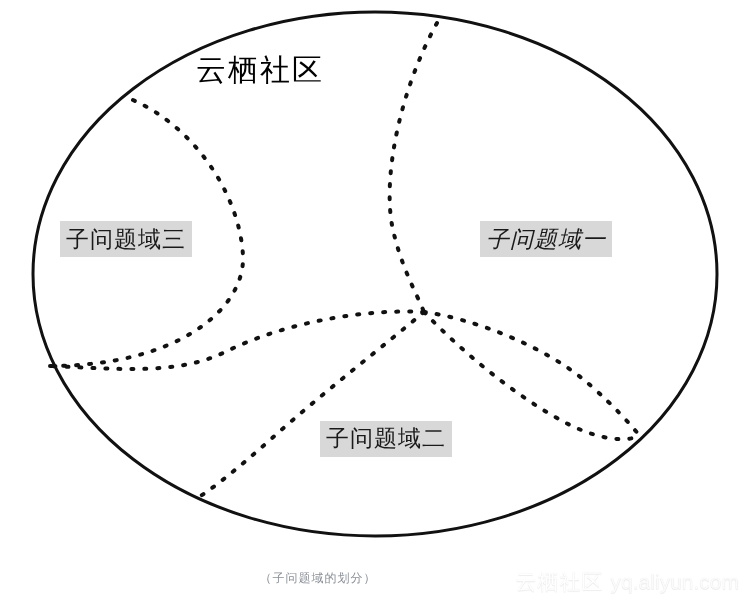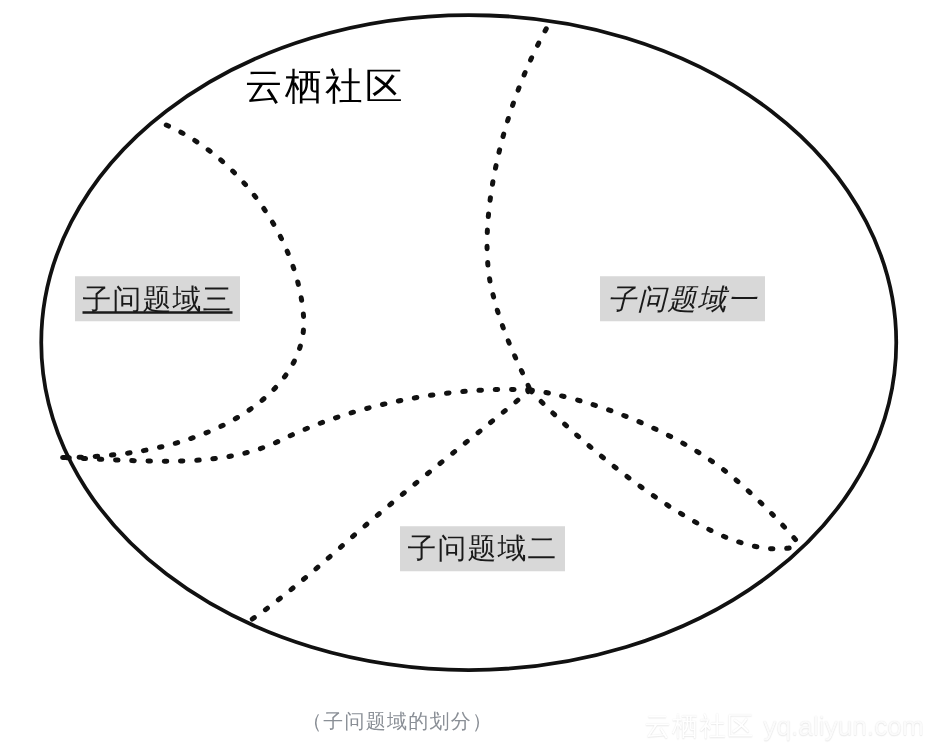--- a/index.html
+++ b/index.html
@@ -53,29 +53,29 @@
     height: 36px;
     letter-spacing: 1px;
     white-space: nowrap;
     padding: 0 6px;
     box-sizing: border-box;
     text-align: center;
   }
 
   .sub-label.one   { left: 480px; top: 221px; font-style: italic; }
   .sub-label.two   { left: 320px; top: 421px; font-family: Liberation Serif, serif; }
-  .sub-label.three { left: 60px;  top: 221px; text-decoration: underline; }
+  .sub-label.three { left: 60px;  top: 221px; }
 
   .figure-caption {
     position: absolute;
     left: 0;
     top: 566px;
     width: 636px;
     text-align: center;
-    font-size: 16px;
+    font-size: 12px;
     line-height: 24px;
     color: #8a8f96;
     letter-spacing: 1px;
     white-space: nowrap;
   }
 
   .watermark {
     position: absolute;
     right: 8px;
     top: 570px;

